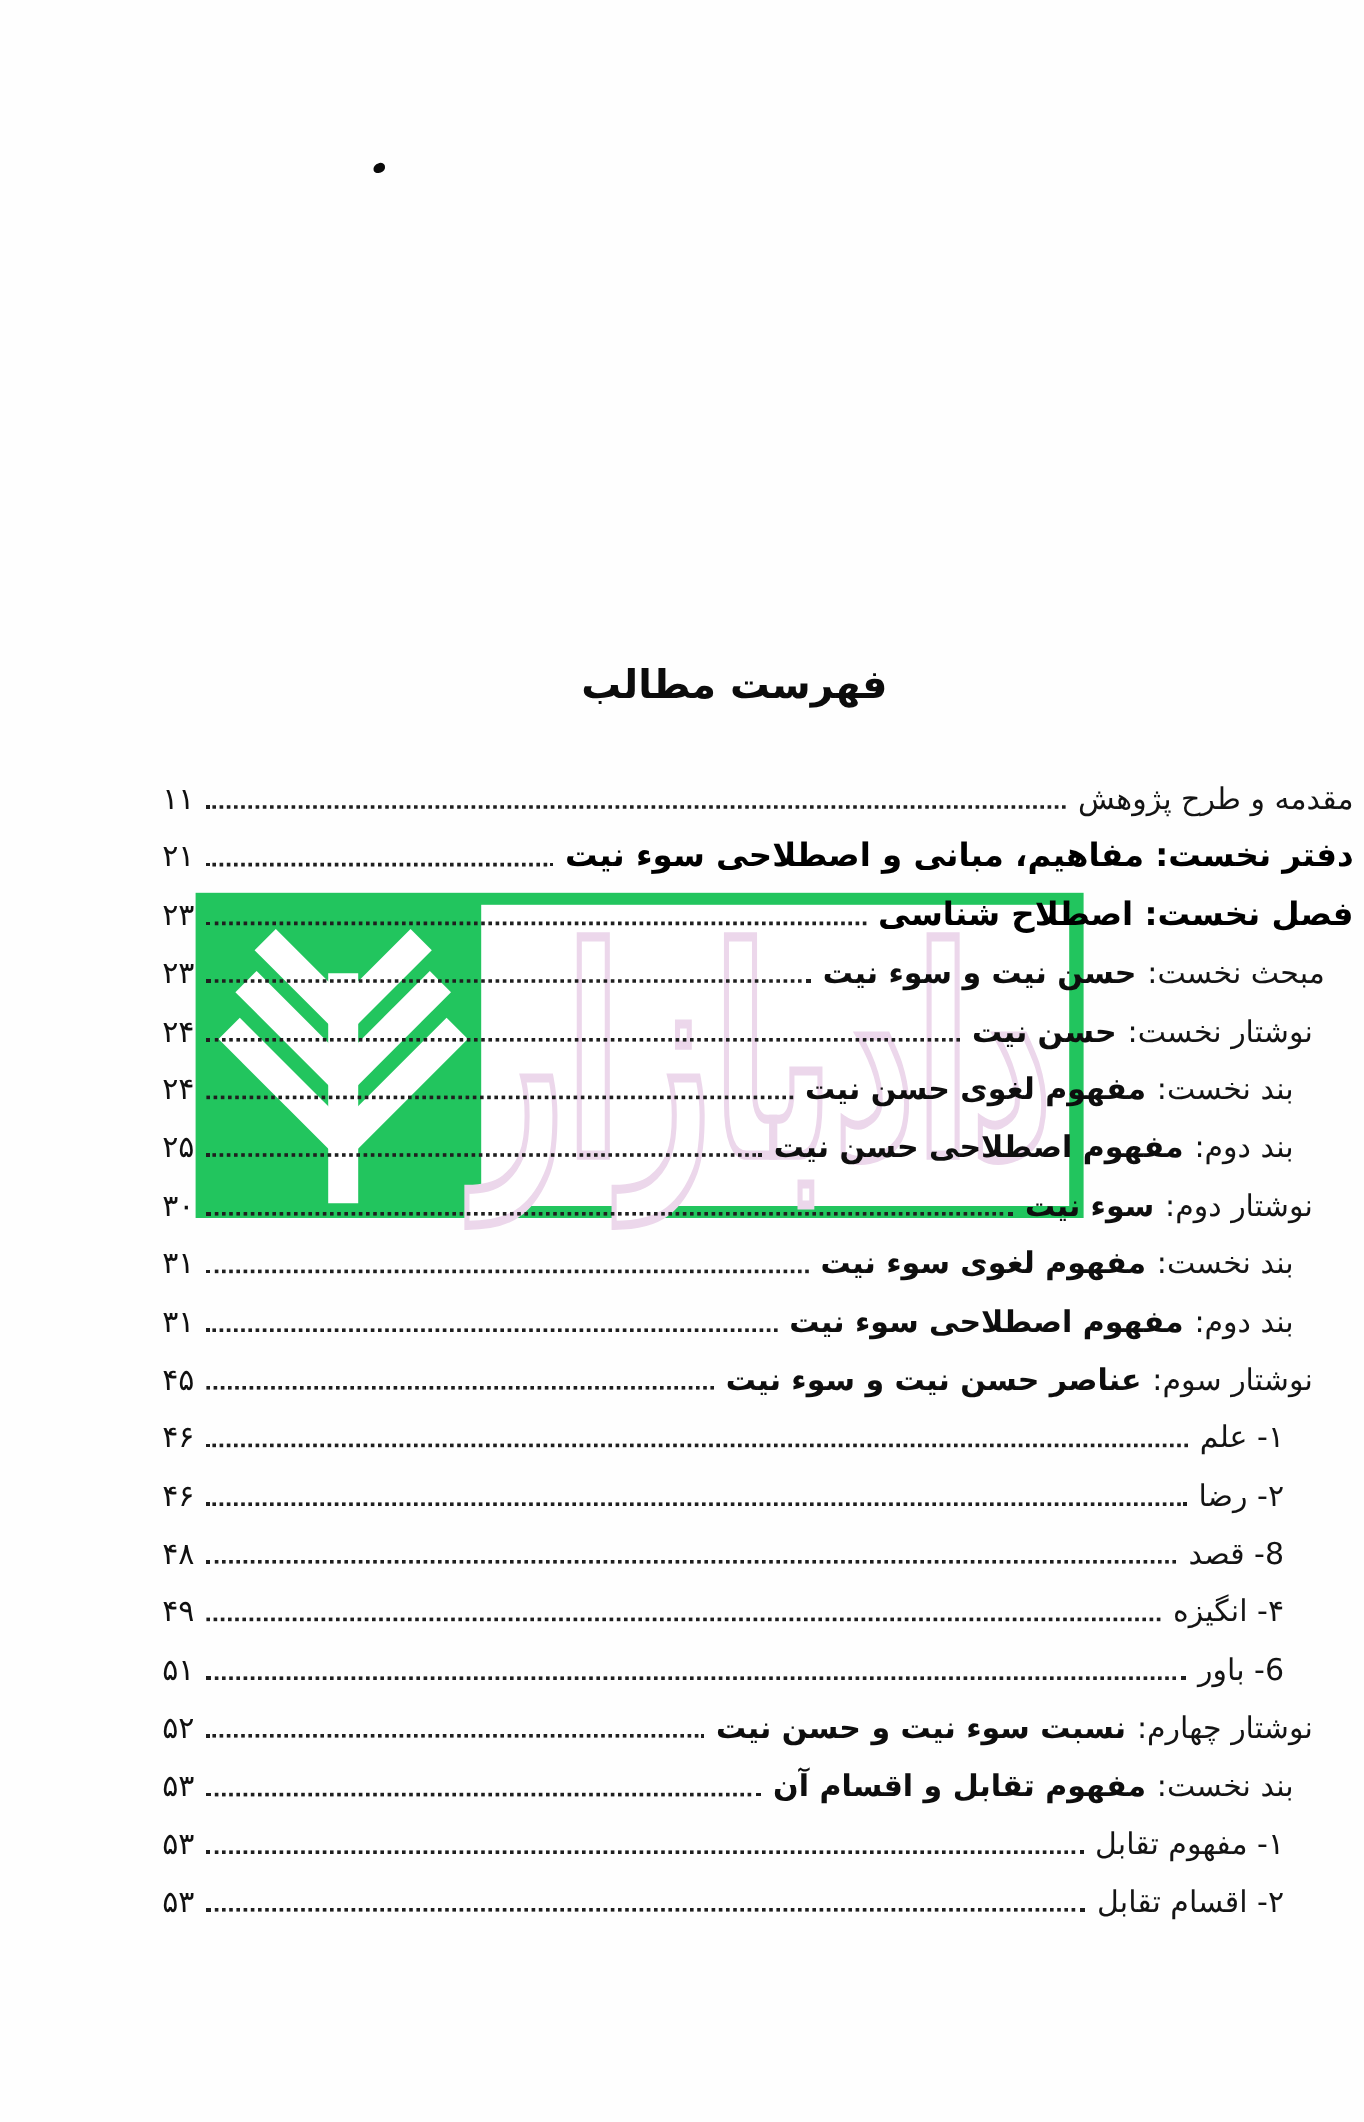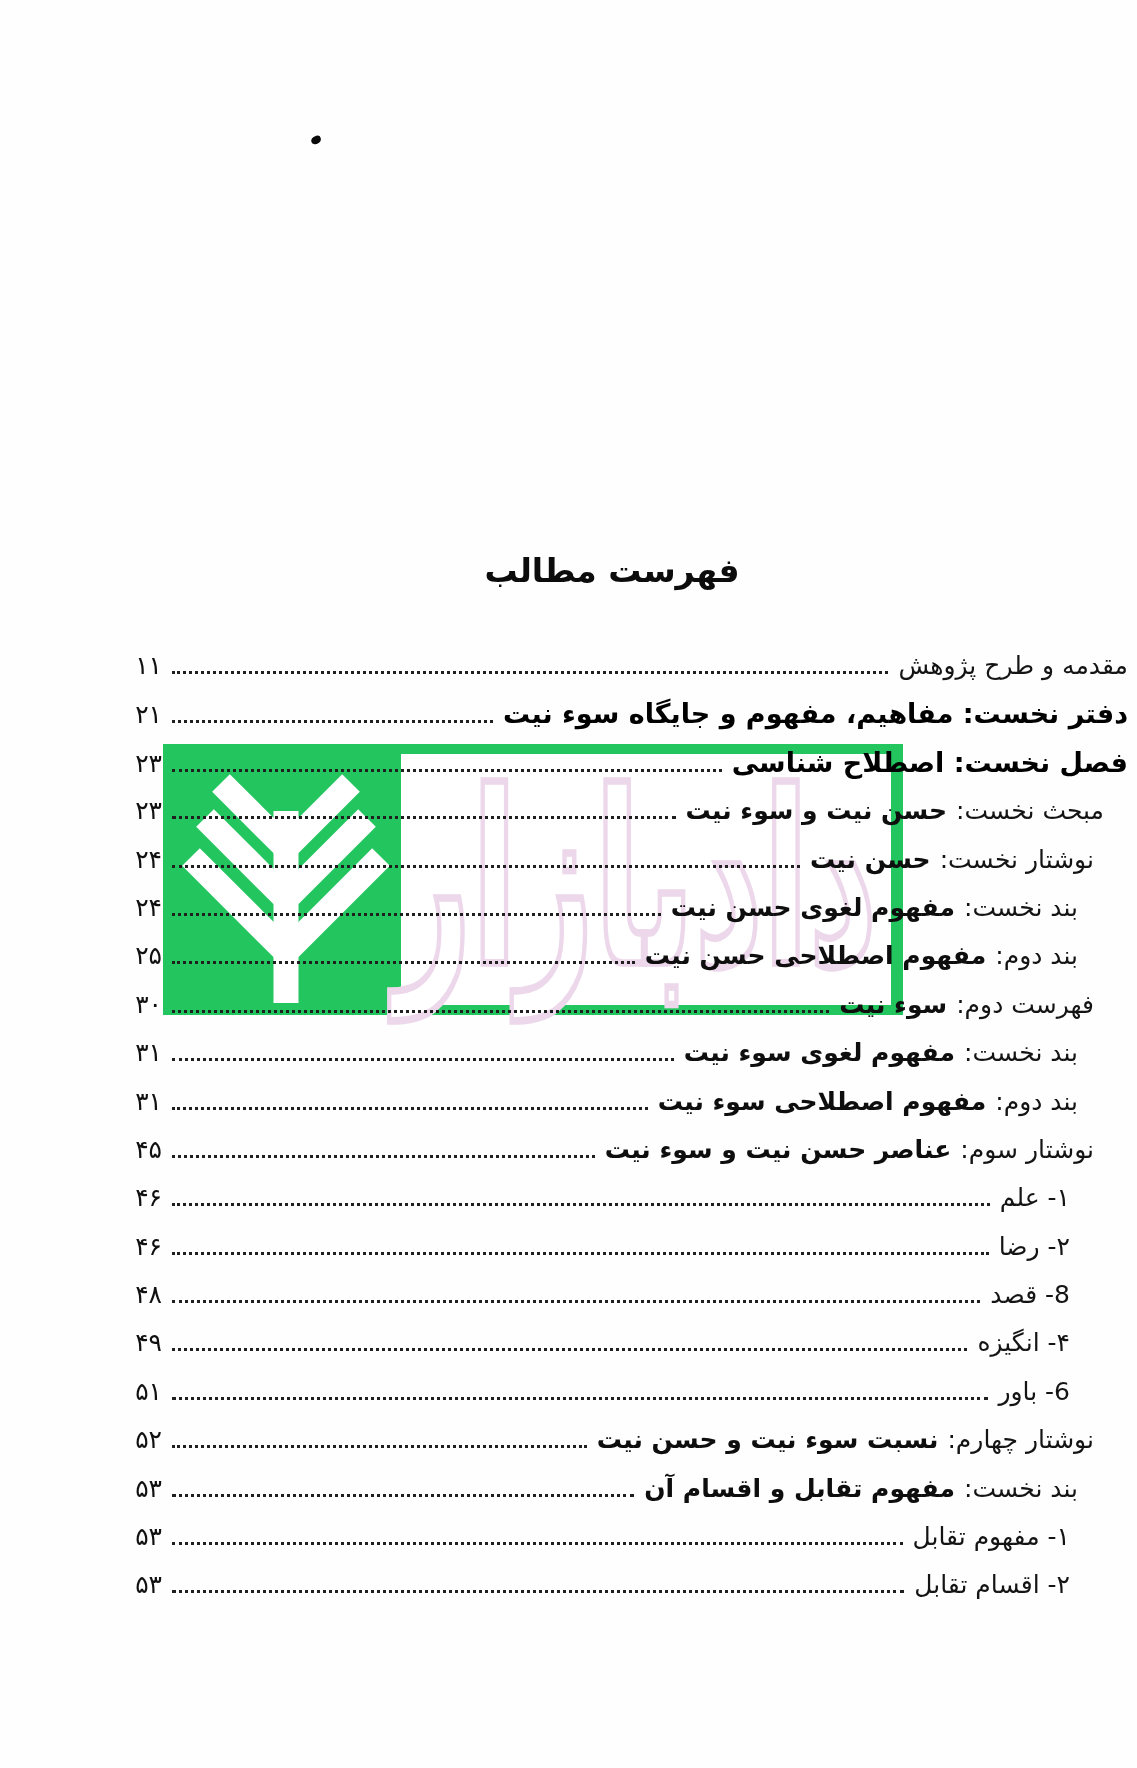--- a/index.html
+++ b/index.html
@@ -97,21 +97,21 @@
 
   <h1 class="title">فهرست مطالب</h1>
 
   <div class="toc" id="toc">
       <div class="row lv0 normal">
       <span class="t"><span class="pre"></span><span class="main">مقدمه و طرح پژوهش</span></span>
       <span class="leader"></span>
       <span class="pg">۱۱</span>
     </div>
       <div class="row lv0 bold">
-      <span class="t"><span class="pre"></span><span class="main">دفتر نخست: مفاهیم، مفهوم و جایگاه سوء نیت</span></span>
+      <span class="t"><span class="pre"></span><span class="main">دفتر نخست: مفاهیم، مبانی و اصطلاحی سوء نیت</span></span>
       <span class="leader"></span>
       <span class="pg">۲۱</span>
     </div>
       <div class="row lv0 bold">
       <span class="t"><span class="pre"></span><span class="main">فصل نخست: اصطلاح شناسی</span></span>
       <span class="leader"></span>
       <span class="pg">۲۳</span>
     </div>
       <div class="row lv1 mixed">
       <span class="t"><span class="pre">مبحث نخست:</span><span class="main">حسن نیت و سوء نیت</span></span>
@@ -127,21 +127,21 @@
       <span class="t"><span class="pre">بند نخست:</span><span class="main">مفهوم لغوی حسن نیت</span></span>
       <span class="leader"></span>
       <span class="pg">۲۴</span>
     </div>
       <div class="row lv3 mixed">
       <span class="t"><span class="pre">بند دوم:</span><span class="main">مفهوم اصطلاحی حسن نیت</span></span>
       <span class="leader"></span>
       <span class="pg">۲۵</span>
     </div>
       <div class="row lv2 mixed">
-      <span class="t"><span class="pre">فهرست دوم:</span><span class="main">سوء نیت</span></span>
+      <span class="t"><span class="pre">نوشتار دوم:</span><span class="main">سوء نیت</span></span>
       <span class="leader"></span>
       <span class="pg">۳۰</span>
     </div>
       <div class="row lv3 mixed">
       <span class="t"><span class="pre">بند نخست:</span><span class="main">مفهوم لغوی سوء نیت</span></span>
       <span class="leader"></span>
       <span class="pg">۳۱</span>
     </div>
       <div class="row lv3 mixed">
       <span class="t"><span class="pre">بند دوم:</span><span class="main">مفهوم اصطلاحی سوء نیت</span></span>

